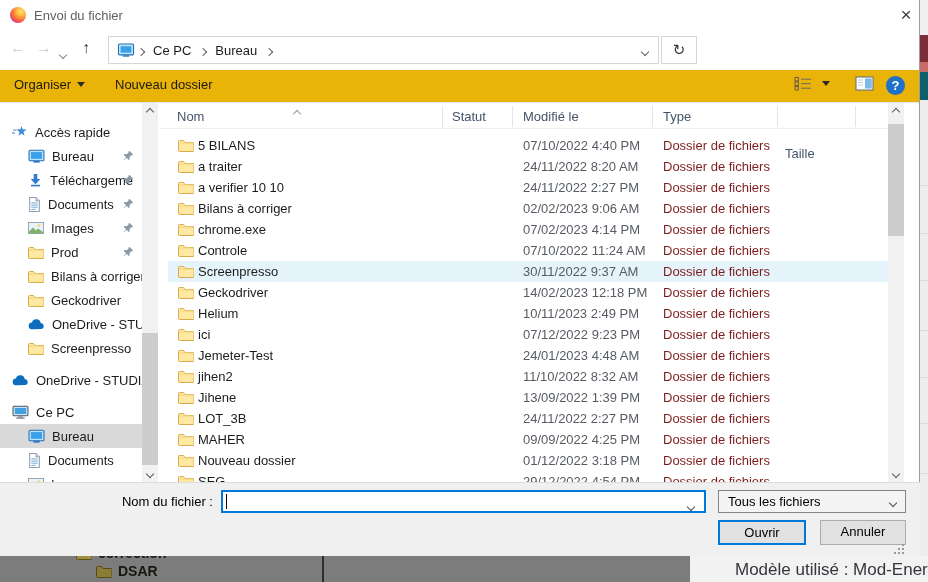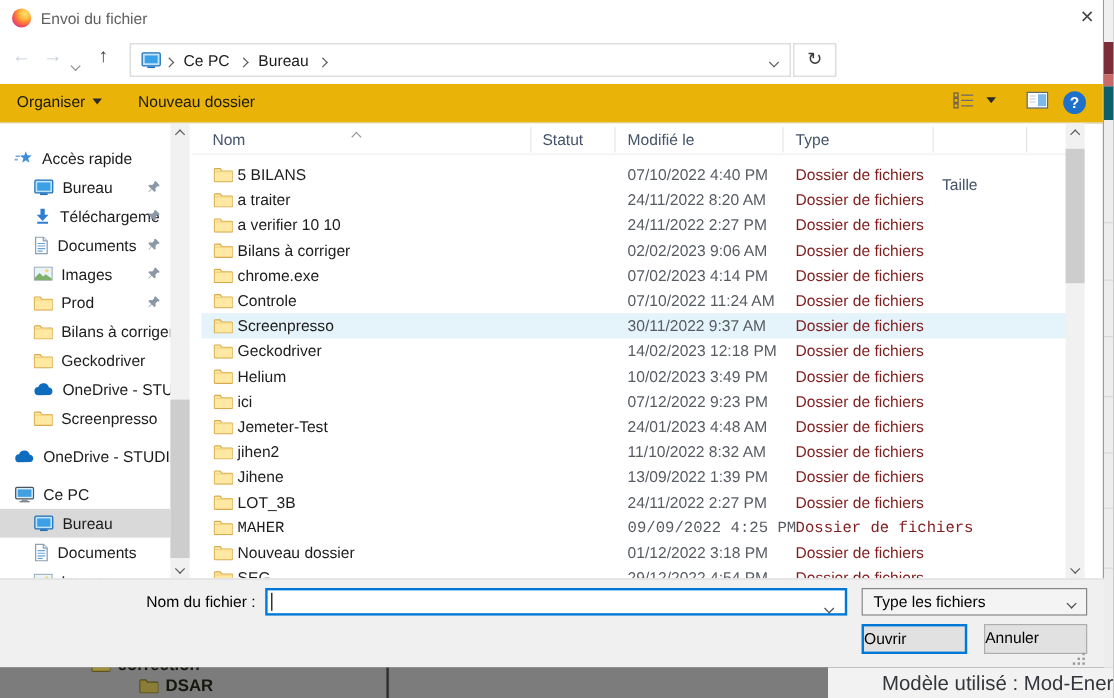--- a/index.html
+++ b/index.html
@@ -91,21 +91,21 @@
   .frow .ic { position:absolute; left:10px; top:4px; }
 
   
   #footer { position:absolute; left:0; top:482px; width:920px; height:74px; background:#f0f0f0; border-top:1px solid #dcdcdc; }
   #fn-label { position:absolute; left:0; top:11px; width:213px; text-align:right; color:#000; }
   #fn-input { position:absolute; left:221px; top:7px; width:485px; height:23px; background:#fff; border:2px solid #0078d7;
               font-family:"Liberation Sans",sans-serif; font-size:13px; padding:0 20px 0 5px; outline:none; }
   #fn-chevron { position:absolute; left:688px; top:15px; color:#4a4a4a; }
   #ft-combo { position:absolute; left:718px; top:7px; width:188px; height:23px; background:#f4f4f4; border:1px solid #868686;
               display:flex; align-items:center; justify-content:space-between; padding:0 9px; color:#000; }
-  .btn { position:absolute; top:37px; height:25px; background:#e1e1e1; line-height:22px; color:#000; }
+  .btn { position:absolute; top:37px; height:25px; background:#e1e1e1; text-align:center; line-height:22px; color:#000; }
   #open-btn { left:718px; width:88px; border:2px solid #0078d7; }
   #cancel-btn { left:820px; width:86px; border:1px solid #adadad; }
   #grip { position:absolute; left:893px; top:60px; width:12px; height:12px; }
 </style>
 </head>
 <body>
 
 <div id="bg-layer">
   <div class="abs frag-top-dark"></div>
   <div class="abs frag-top-blue"></div>
@@ -129,21 +129,21 @@
   </div>
 </div>
 <div class="bg-item" style="left:76px; top:545px;">
   <span class="ic">
       <svg width="16" height="13" viewBox="0 0 16 13">
         <path d="M0.5 2.5a1 1 0 0 1 1-1h4l1.5 2h8a1 1 0 0 1 1 1v7a1 1 0 0 1-1 1H1.5a1 1 0 0 1-1-1z" fill="#a08f3d" stroke="#5e5420"></path>
       </svg>
     </span>
   <span class="txt">correction</span>
 </div>
-<div class="bg-item" style="left:96px; top:563px;padding-left:20px;">
+<div class="bg-item" style="left:76px; top:563px;padding-left:20px;">
   <span class="ic">
       <svg width="16" height="13" viewBox="0 0 16 13">
         <path d="M0.5 2.5a1 1 0 0 1 1-1h4l1.5 2h8a1 1 0 0 1 1 1v7a1 1 0 0 1-1 1H1.5a1 1 0 0 1-1-1z" fill="#8a7d35" stroke="#55491c"></path>
       </svg>
     </span>
   <span class="txt">DSAR</span>
 </div>
 
 <div id="dialog">
 
@@ -493,21 +493,21 @@
           <span class="cell c-type">Dossier de fichiers</span>
         </div>
         <div class="frow" style="top: 168px;">
           <span class="ic">
             <svg width="16" height="13" viewBox="0 0 16 13">
               <path d="M0.5 2.5a1 1 0 0 1 1-1h4l1.5 2h8a1 1 0 0 1 1 1v7a1 1 0 0 1-1 1H1.5a1 1 0 0 1-1-1z" fill="#ffe9a2" stroke="#d9ab4f"></path>
               <path d="M1 4h14" stroke="#f2d27e"></path>
             </svg>
           </span>
           <span class="cell c-name">Helium</span>
-          <span class="cell c-mod">10/02/2023 3:49 PM</span>
+          <span class="cell c-mod">10/11/2023 2:49 PM</span>
           <span class="cell c-type">Dossier de fichiers</span>
         </div>
         <div class="frow" style="top: 189px;">
           <span class="ic">
             <svg width="16" height="13" viewBox="0 0 16 13">
               <path d="M0.5 2.5a1 1 0 0 1 1-1h4l1.5 2h8a1 1 0 0 1 1 1v7a1 1 0 0 1-1 1H1.5a1 1 0 0 1-1-1z" fill="#ffe9a2" stroke="#d9ab4f"></path>
               <path d="M1 4h14" stroke="#f2d27e"></path>
             </svg>
           </span>
           <span class="cell c-name">ici</span>
@@ -551,21 +551,21 @@
           <span class="ic">
             <svg width="16" height="13" viewBox="0 0 16 13">
               <path d="M0.5 2.5a1 1 0 0 1 1-1h4l1.5 2h8a1 1 0 0 1 1 1v7a1 1 0 0 1-1 1H1.5a1 1 0 0 1-1-1z" fill="#ffe9a2" stroke="#d9ab4f"></path>
               <path d="M1 4h14" stroke="#f2d27e"></path>
             </svg>
           </span>
           <span class="cell c-name">LOT_3B</span>
           <span class="cell c-mod">24/11/2022 2:27 PM</span>
           <span class="cell c-type">Dossier de fichiers</span>
         </div>
-        <div class="frow" style="top: 294px; font-family: Liberation Mono, monospace;">
+        <div class="frow" style="top: 294px;">
           <span class="ic">
             <svg width="16" height="13" viewBox="0 0 16 13">
               <path d="M0.5 2.5a1 1 0 0 1 1-1h4l1.5 2h8a1 1 0 0 1 1 1v7a1 1 0 0 1-1 1H1.5a1 1 0 0 1-1-1z" fill="#ffe9a2" stroke="#d9ab4f"></path>
               <path d="M1 4h14" stroke="#f2d27e"></path>
             </svg>
           </span>
           <span class="cell c-name">MAHER</span>
           <span class="cell c-mod">09/09/2022 4:25 PM</span>
           <span class="cell c-type">Dossier de fichiers</span>
         </div>
@@ -601,21 +601,21 @@
           <span class="cv down"></span>
         </div>
     </div>
   </div>
 
   <div id="footer">
     <label id="fn-label">Nom du fichier :</label>
     <input id="fn-input" type="text" value="" style="">
     <span id="fn-chevron"><span class="cv down"></span></span>
     <div id="ft-combo">
-      <span>Type les fichiers</span>
+      <span>Tous les fichiers</span>
       <span style="color:#4a4a4a;"><span class="cv down"></span></span>
     </div>
     <div id="open-btn" class="btn">Ouvrir</div>
     <div id="cancel-btn" class="btn">Annuler</div>
     <svg id="grip" viewBox="0 0 12 12">
         <g fill="#9a9a9a">
           <rect x="9" y="1" width="2" height="2"></rect>
           <rect x="5" y="5" width="2" height="2"></rect>
           <rect x="9" y="5" width="2" height="2"></rect>
           <rect x="1" y="9" width="2" height="2"></rect>

